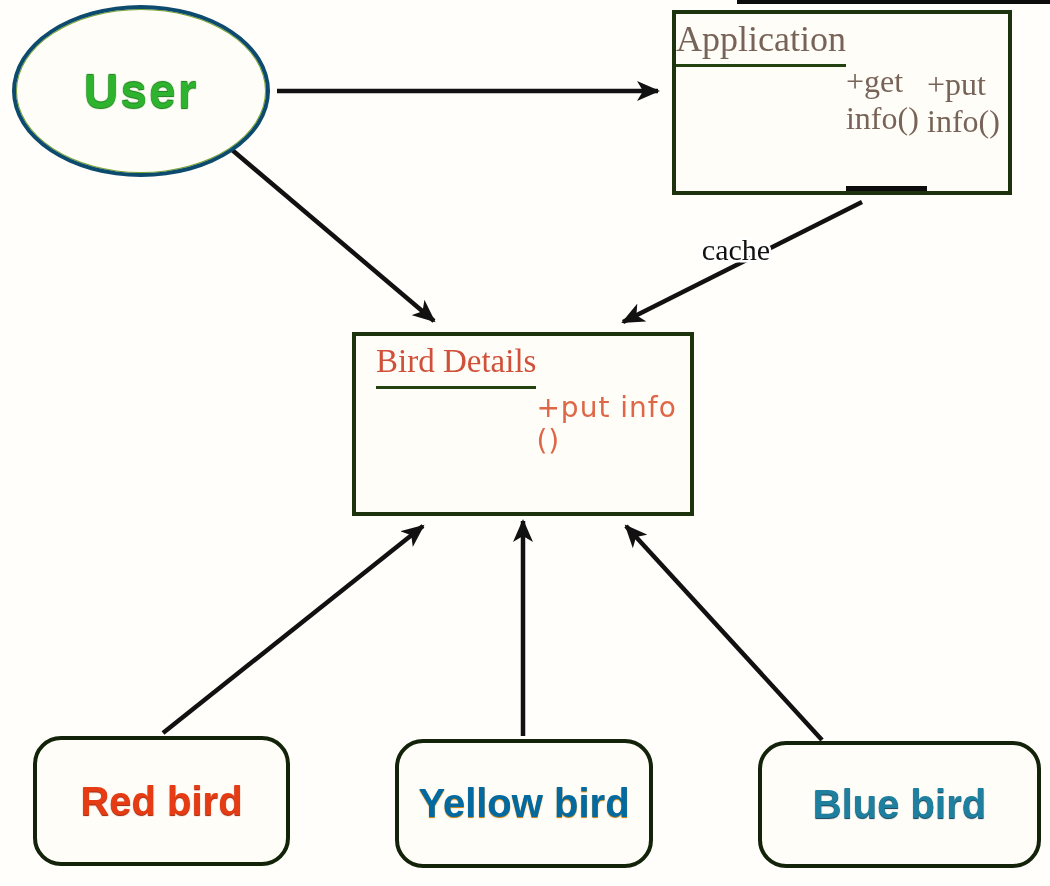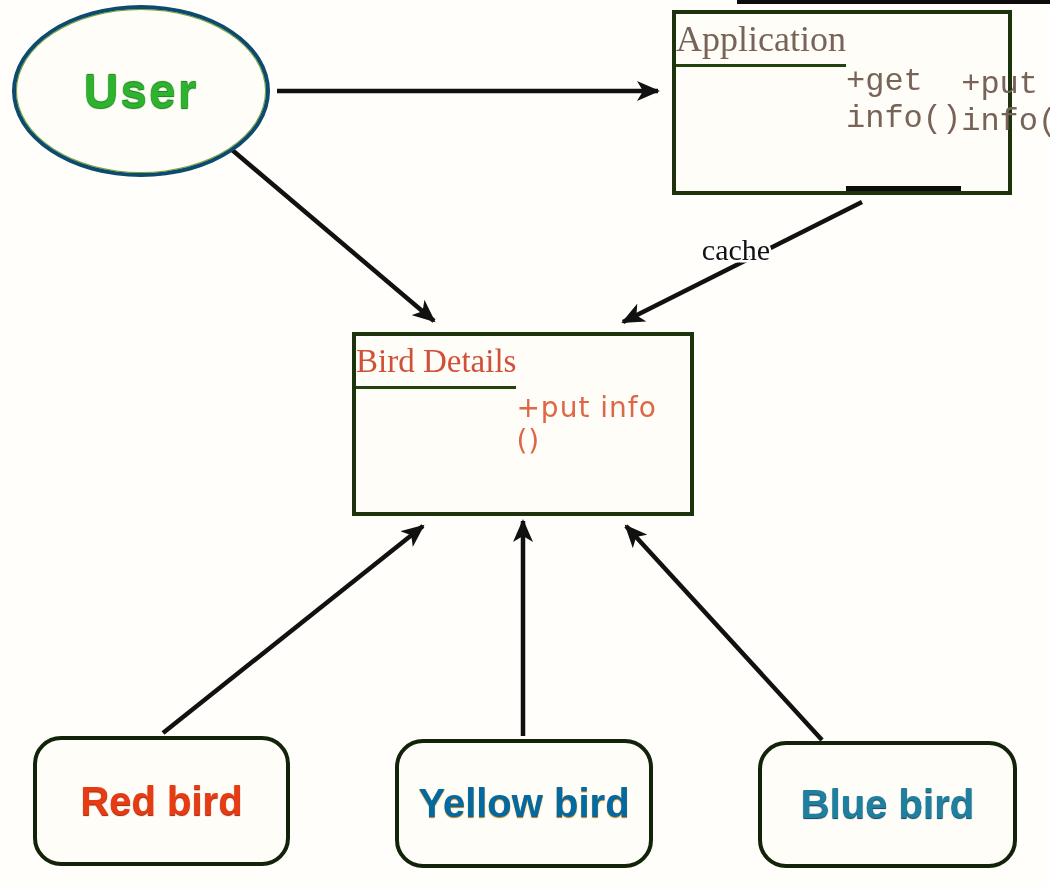--- a/index.html
+++ b/index.html
@@ -68,52 +68,53 @@
     flex: 1;
     display: flex; align-items: center; justify-content: center;
   }
   #node-application .class-title {
     height: 50px;
     font-family: "Liberation Serif", serif;
     font-size: 36px;
     color: #776357;
   }
   #node-application .class-row {
-    font-family: Liberation Mono, monospace;
+    font-family: Liberation Serif, serif;
     font-size: 32px;
     color: #776357;
   }
   #node-application .class-row.first { border-bottom: 5px solid #0d0d0d; }
 
   #node-bird-details .class-title {
     height: 50px;
     font-family: "Liberation Serif", serif;
     font-size: 33px;
     color: #d0503a;
+    margin-left: 20px;
   }
   #node-bird-details .class-row {
     font-family: "DejaVu Sans", sans-serif;
     font-size: 28px;
     letter-spacing: 1px;
     color: #dd6747;
   }
   #node-bird-details .class-row.first { border-bottom: 3px solid #151515; }
 
   
   .pill {
     border: 4px solid #13230a;
     border-radius: 28px;
     display: flex; align-items: center; justify-content: center;
     background: #fffdf8;
     font-size: 40px;
     font-weight: 700;
   }
   #node-red-bird    { left: 33px;  top: 736px; width: 257px; height: 130px; }
   #node-yellow-bird { left: 395px; top: 739px; width: 258px; height: 129px; }
-  #node-blue-bird   { left: 758px; top: 741px; width: 259px; height: 127px; }
+  #node-blue-bird   { left: 758px; top: 741px; width: 283px; height: 127px; }
   #node-red-bird .pill-label    { color: #e63c14; text-shadow: 0 1px 1px #9e1e00; }
   #node-yellow-bird .pill-label { color: #0369a1; text-shadow: 0 1px 1px #c27a00; }
   #node-blue-bird .pill-label   { color: #1e7f9e; text-shadow: 0 1px 1px #0b3c55; }
 
   
   #sketch-stroke {
     position: absolute;
     left: 737px; top: 0; width: 313px; height: 4px;
     background: #0c0c0c;
     z-index: 2;

